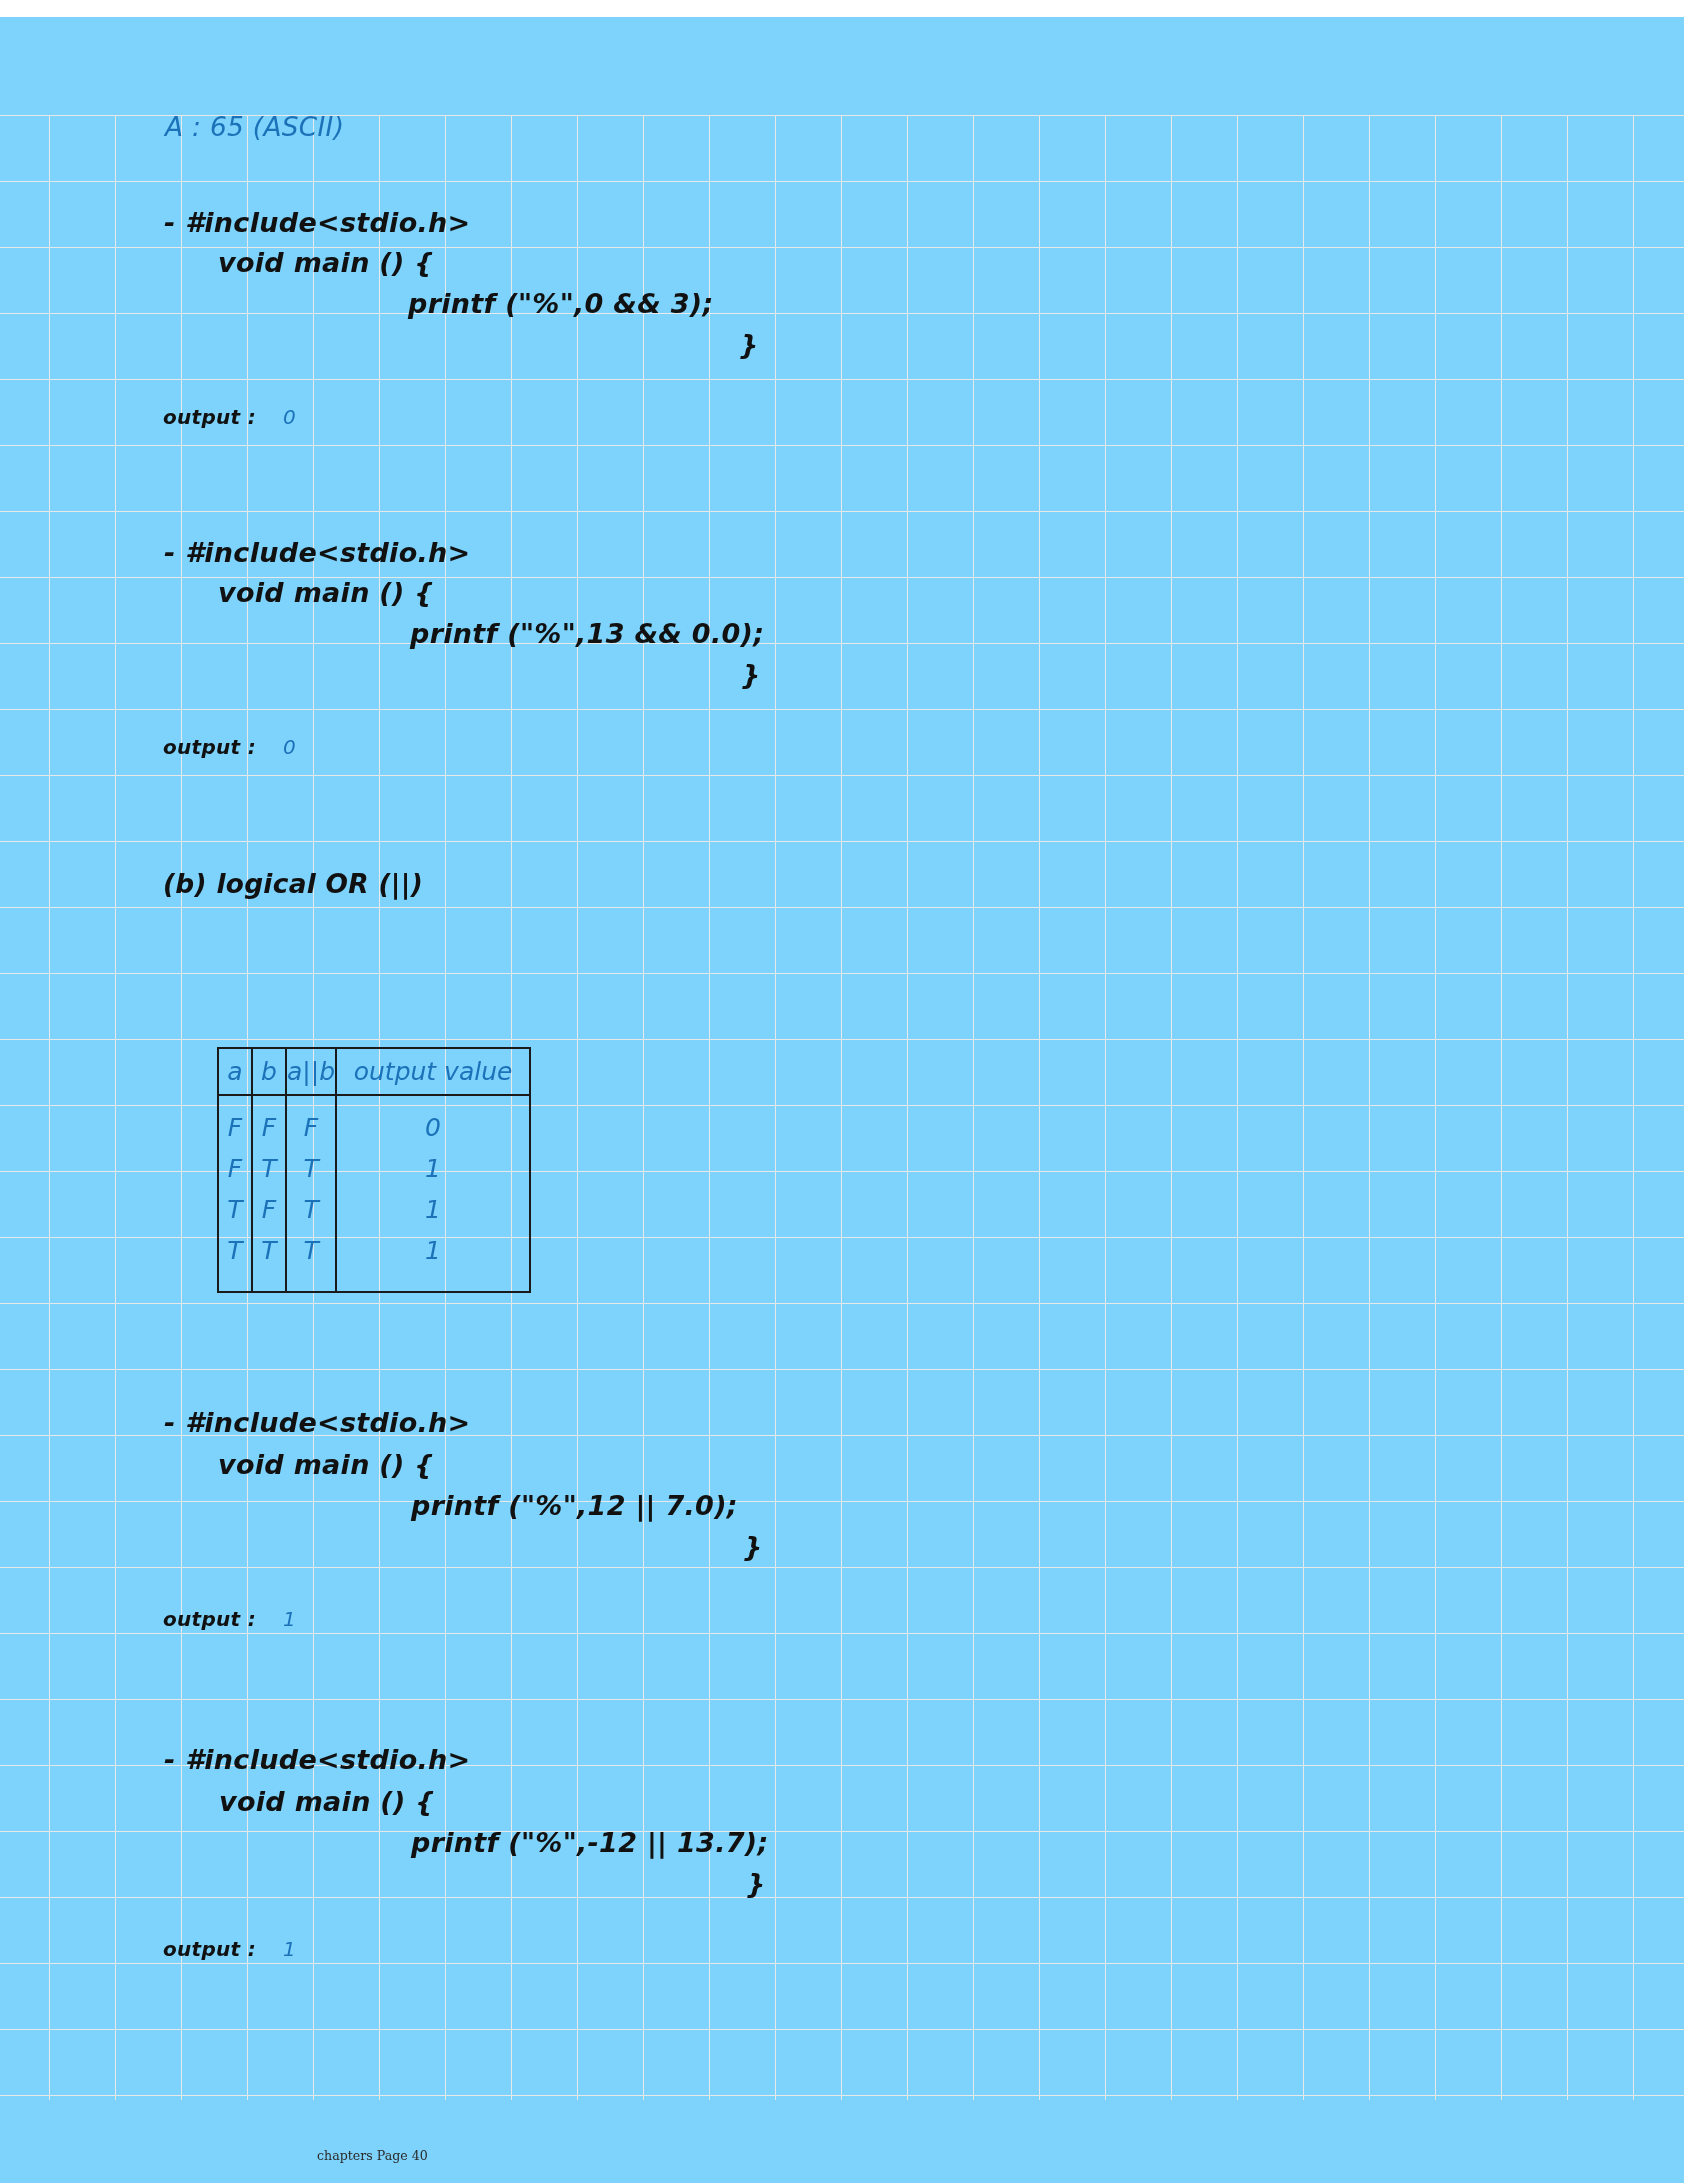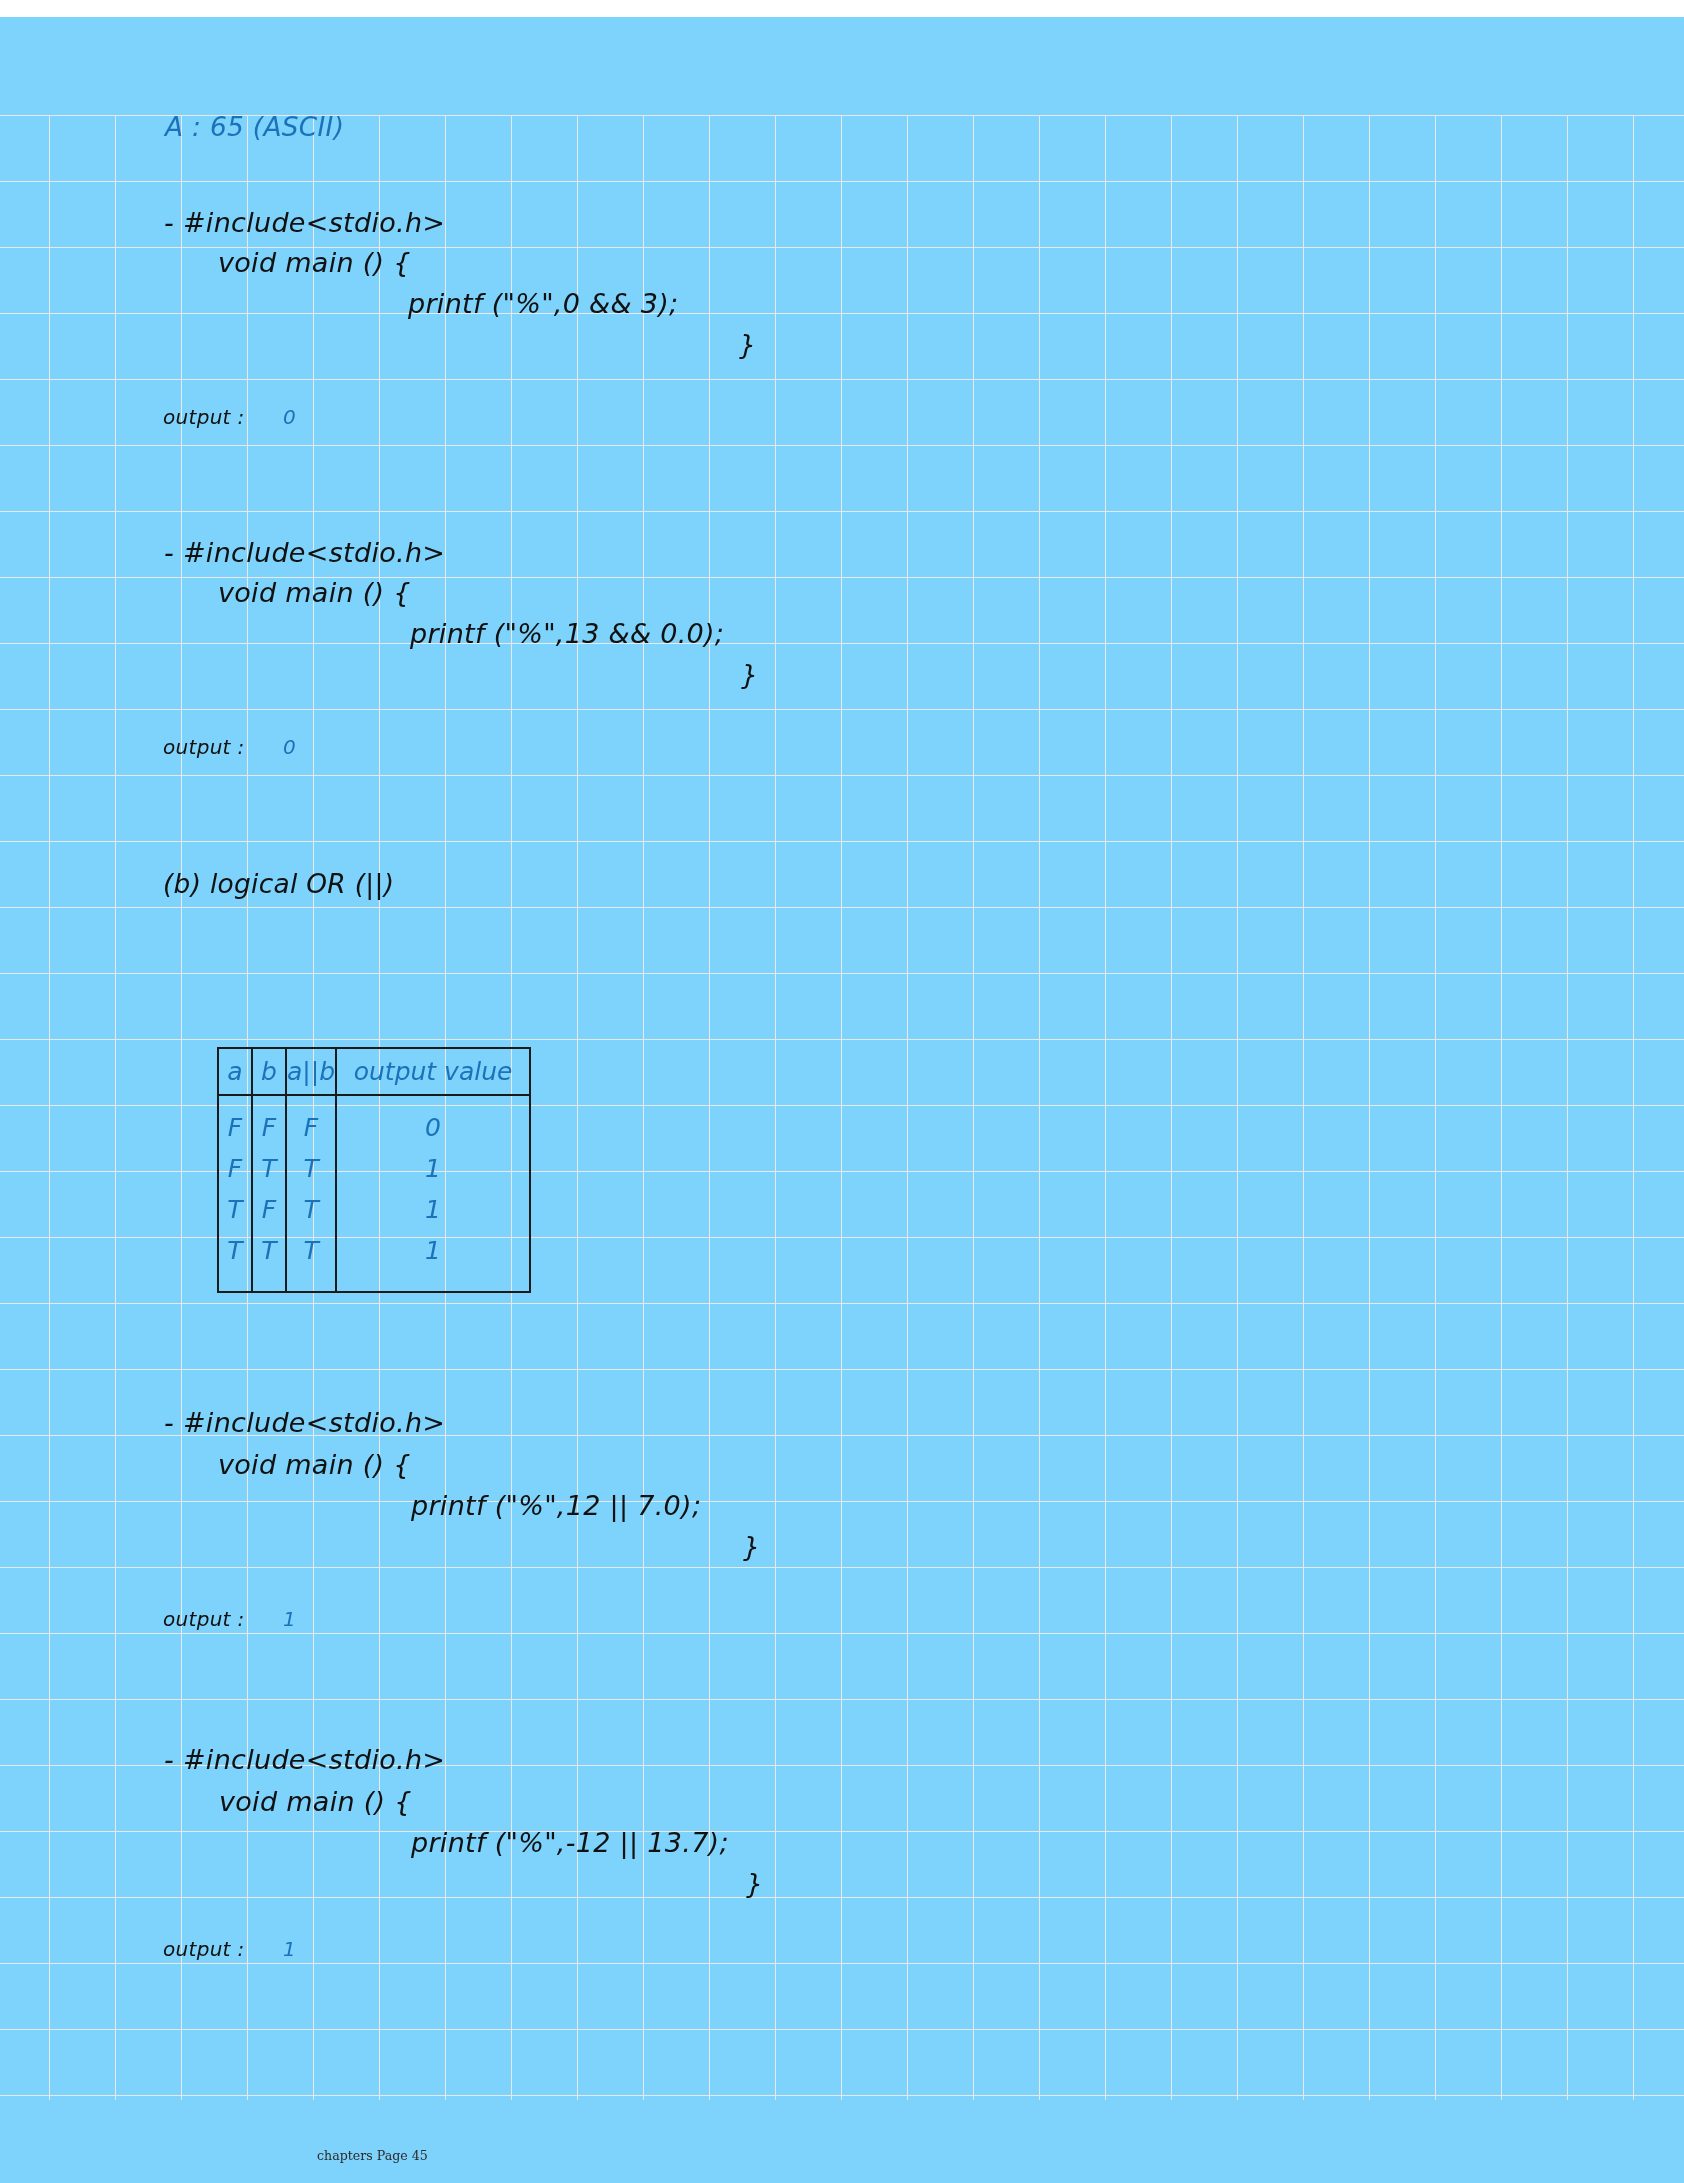--- a/index.html
+++ b/index.html
@@ -40,21 +40,21 @@
   .hw {
     position: absolute;
     font-family: "DejaVu Sans", sans-serif;
     font-style: italic;
     font-weight: 400;
     white-space: pre;
     color: #111111;
     letter-spacing: 0.3px;
   }
   .blue  { color: #1c72b8; }
-  .black { color: #111111; }
+  .black { color: #111111; font-weight: bold; }
 
   .sz-head   { font-size: 26.4px; }
   .sz-code   { font-size: 27px; }
   .sz-out    { font-size: 20px; }
   .sz-sect   { font-size: 26.4px; }
   .sz-desc   { font-size: 26px; }
 
   
   #truth-table {
     position: absolute;
@@ -182,16 +182,16 @@
   <div class="hw black sz-out" style="left:163px; top:1590px;">output : </div>
   <div class="hw blue sz-out" style="left:283px; top:1590px;">1</div>
 
   <div class="hw black sz-code" style="left:164px; top:1727px;">- #include&lt;stdio.h&gt;</div>
   <div class="hw black sz-code" style="left:219px; top:1769px;">void main () {</div>
   <div class="hw black sz-code" style="left:411px; top:1810px;">printf ("%",-12 || 13.7);</div>
   <div class="hw black sz-code" style="left:746px; top:1851px;">}</div>
   <div class="hw black sz-out" style="left:163px; top:1920px;">output : </div>
   <div class="hw blue sz-out" style="left:283px; top:1920px;">1</div>
 
-  <div id="footer">chapters Page 45</div>
+  <div id="footer">chapters Page 40</div>
 
 </div>
 
 
 </body></html>

